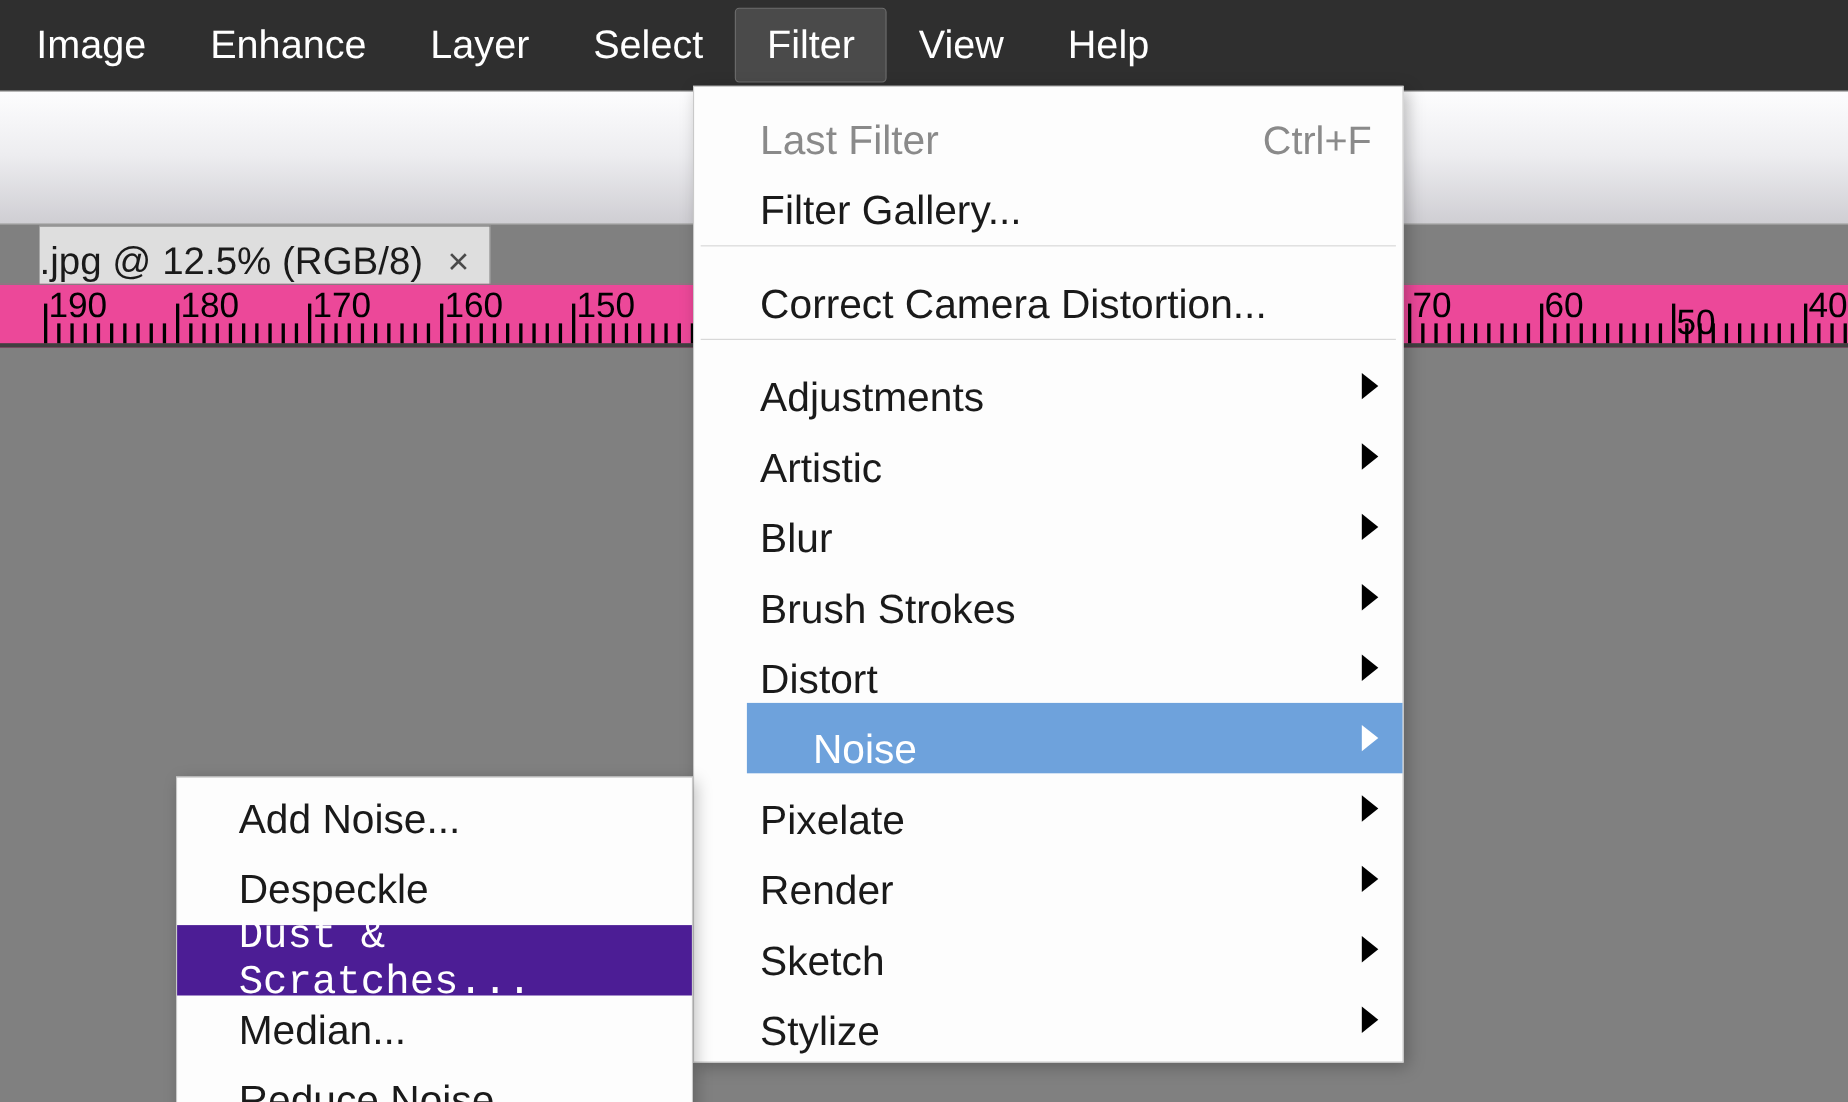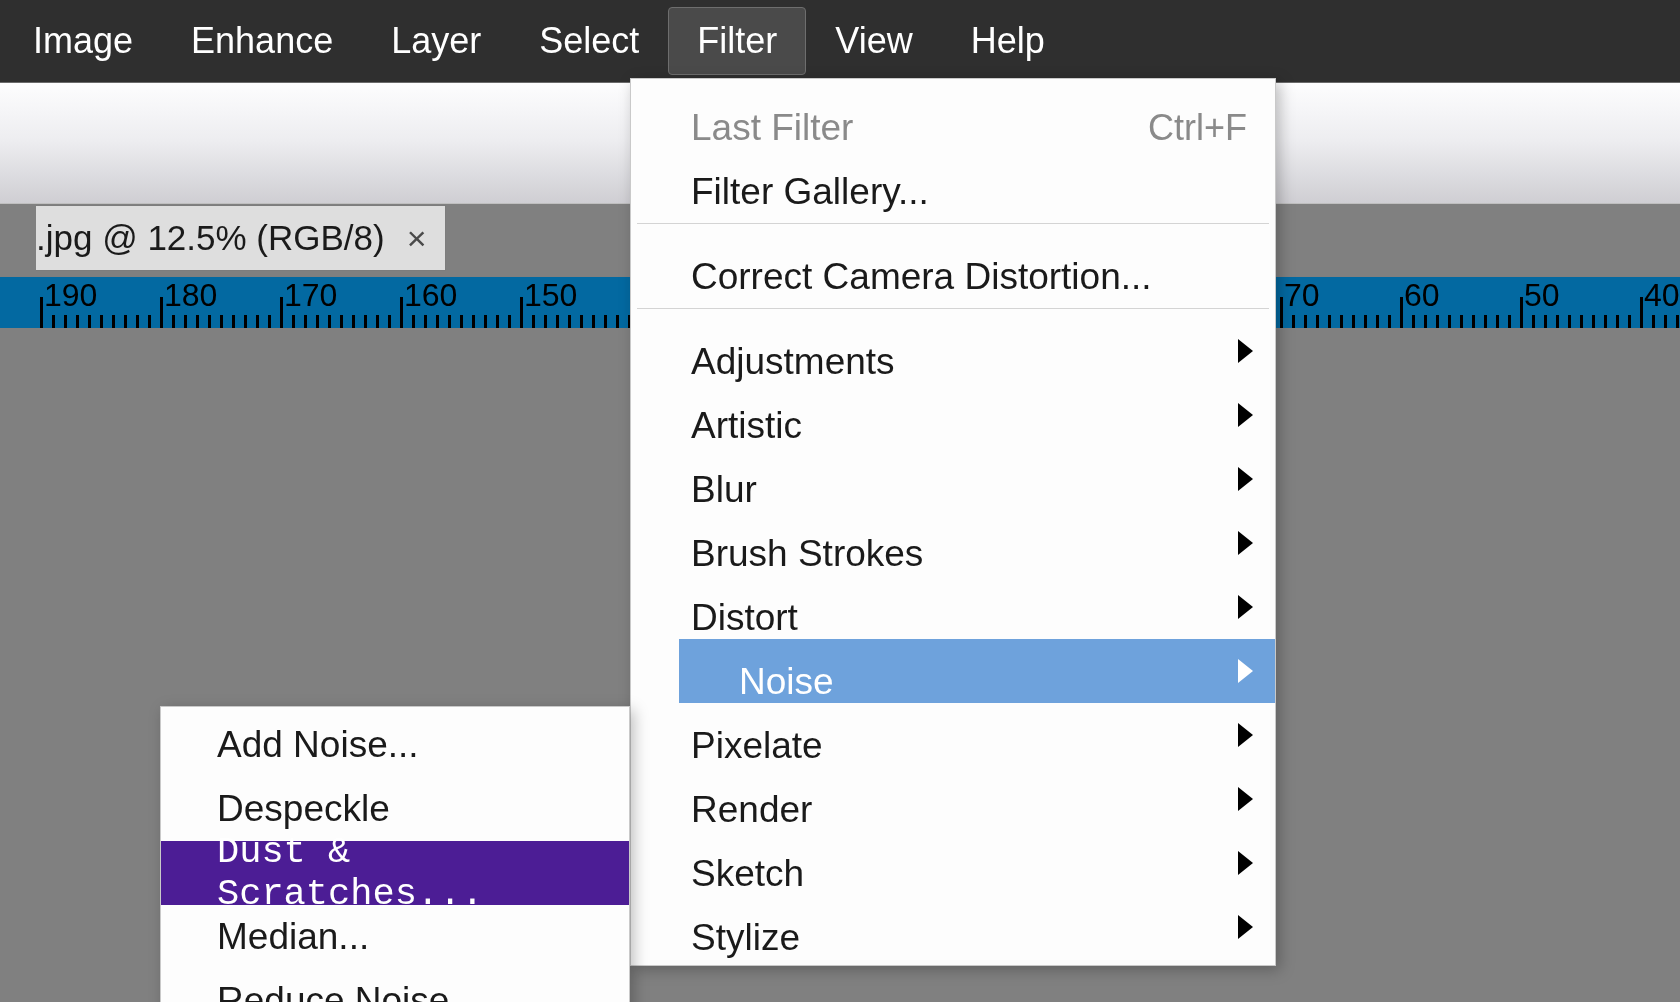--- a/index.html
+++ b/index.html
@@ -18,22 +18,22 @@
   }
   .tabstrip {
     position: absolute; left: 0; top: 204px; height: 68px; display: flex; align-items: center;
   }
   .doc-tab {
     height: 66px; background: #dedede; border: 1px solid #7d7d7d; border-left: none;
     display: flex; align-items: center; padding: 0 18px 0 0; font-size: 35px; color: #1a1a1a; margin-left: 36px;
   }
   .doc-tab .close { margin-left: 22px; font-size: 34px; color: #4a4a4a; }
   .ruler {
-    position: absolute; left: 0; top: 276px; height: 58px; width: 100%; background: #0369a1;
-    border-top: 1px solid #7f7f7f; border-bottom: 1px solid #404040;
+    position: absolute; left: 0; top: 258px; height: 58px; width: 100%; background: #ec4899;
+    border-top: 1px solid #7f7f7f; border-bottom: 4px solid #404040;
   }
   .ruler .tick-major { position:absolute; bottom:0; width:3px; height:36px; background:#000; }
   .ruler .tick-minor { position:absolute; bottom:0; width:3px; height:18px; background:#000; }
   .ruler .tick-label { position:absolute; top:0; font-size:32px; color:#000; transform: translateX(4px); }
   .canvas-area {
     position:absolute; left:0; top:328px; right:0; bottom:0; background:#808080;
   }
   .filter-menu {
     position: absolute; left: 630px; top: 78px; width: 646px;
     background: #fdfdfd; border: 1px solid #c9c9c9; box-shadow: 4px 4px 14px rgba(0,0,0,0.25);
@@ -167,21 +167,21 @@
     <div class="tick-major" style="left: 1400px;"></div>
     <div class="tick-minor" style="left: 1412px;"></div>
     <div class="tick-minor" style="left: 1424px;"></div>
     <div class="tick-minor" style="left: 1436px;"></div>
     <div class="tick-minor" style="left: 1448px;"></div>
     <div class="tick-minor" style="left: 1460px;"></div>
     <div class="tick-minor" style="left: 1472px;"></div>
     <div class="tick-minor" style="left: 1484px;"></div>
     <div class="tick-minor" style="left: 1496px;"></div>
     <div class="tick-minor" style="left: 1508px;"></div>
-    <div class="tick-label" style="left: 1520px;">50</div>
+    <div class="tick-label" style="left: 1520px; margin-top: 16px;">50</div>
     <div class="tick-major" style="left: 1520px;"></div>
     <div class="tick-minor" style="left: 1532px;"></div>
     <div class="tick-minor" style="left: 1544px;"></div>
     <div class="tick-minor" style="left: 1556px;"></div>
     <div class="tick-minor" style="left: 1568px;"></div>
     <div class="tick-minor" style="left: 1580px;"></div>
     <div class="tick-minor" style="left: 1592px;"></div>
     <div class="tick-minor" style="left: 1604px;"></div>
     <div class="tick-minor" style="left: 1616px;"></div>
     <div class="tick-minor" style="left: 1628px;"></div>

